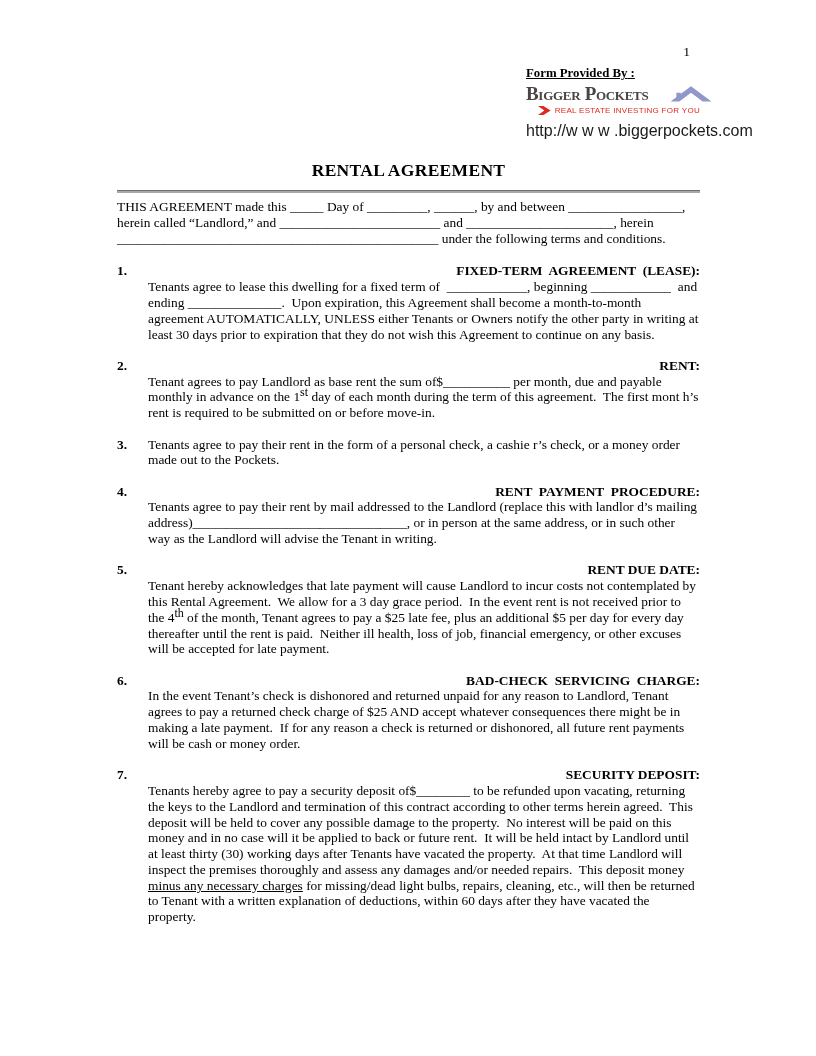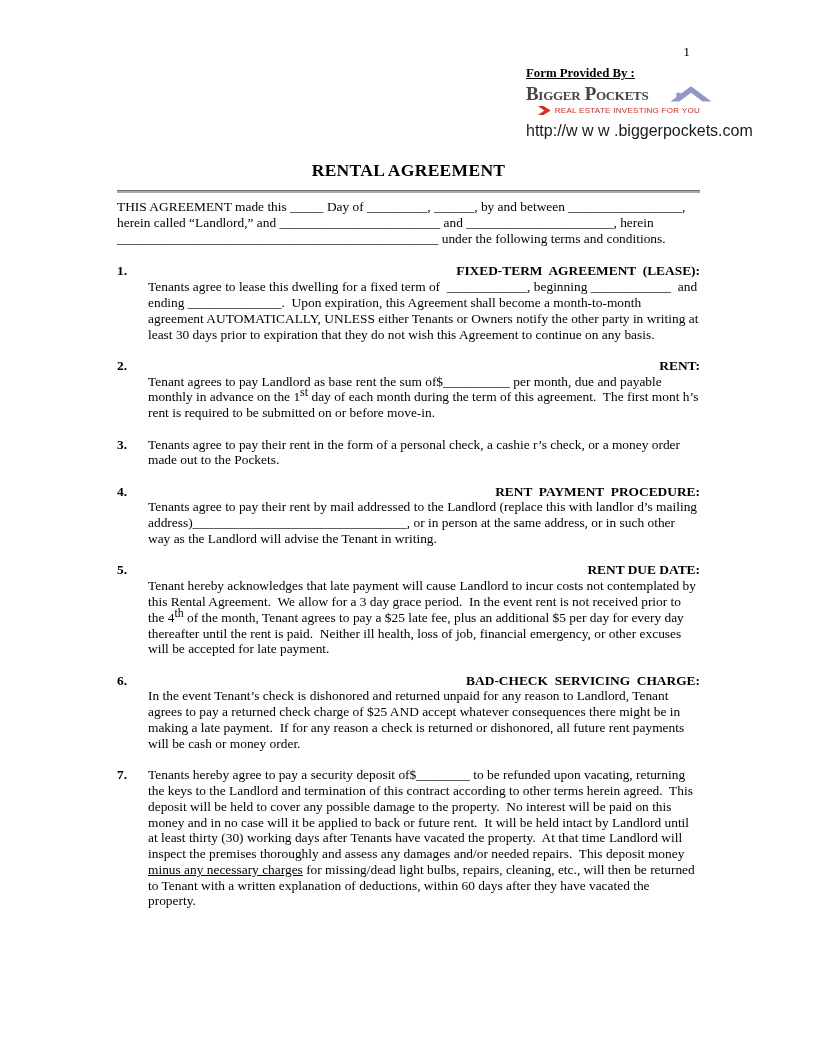--- a/index.html
+++ b/index.html
@@ -189,18 +189,19 @@
       <div class="sec-num">6.</div>
       <div class="sec-content">
         <div class="sec-heading">BAD-CHECK  SERVICING  CHARGE:</div>
         <div class="sec-body">In the event Tenant’s check is dishonored and returned unpaid for any reason to Landlord, Tenant agrees to pay a returned check charge of $25 AND accept whatever consequences there might be in making a late payment.  If for any reason a check is returned or dishonored, all future rent payments will be cash or money order.</div>
       </div>
     </div>
 
     <div class="section">
       <div class="sec-num">7.</div>
       <div class="sec-content">
+        <div class="sec-heading">SECURITY DEPOSIT:</div>
         <div class="sec-body"><span>Tenants hereby agree to pay a security deposit of$________ to be refunded upon vacating, returning the keys to the Landlord and termination of this contract according to other terms herein agreed.  This deposit will be held to cover any possible damage to the property.  No interest will be paid on this money and in no case will it be applied to back or future rent.  It will be held intact by Landlord until at least thirty (30) working days after Tenants have vacated the property.  At that time Landlord will inspect the premises thoroughly and assess any damages and/or needed repairs.  This deposit money </span><span class="u">minus any necessary charges</span><span> for missing/dead light bulbs, repairs, cleaning, etc., will then be returned to Tenant with a written explanation of deductions, within 60 days after they have vacated the property.</span></div>
       </div>
     </div>
 
   </div>
 </div>
 
 </body></html>

